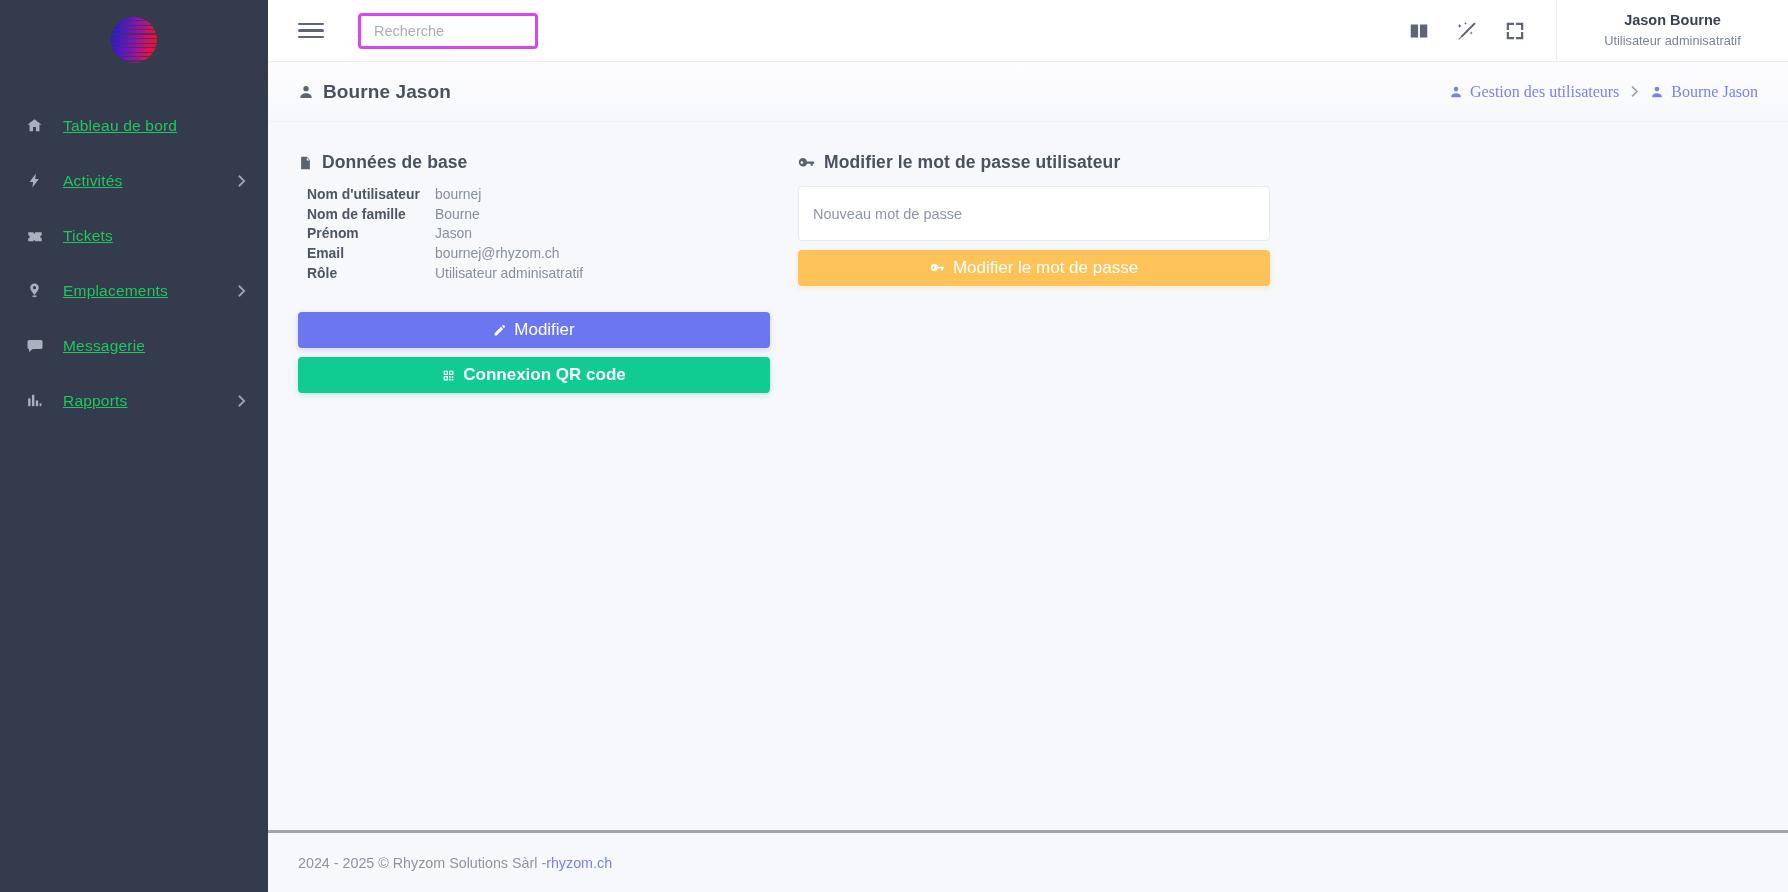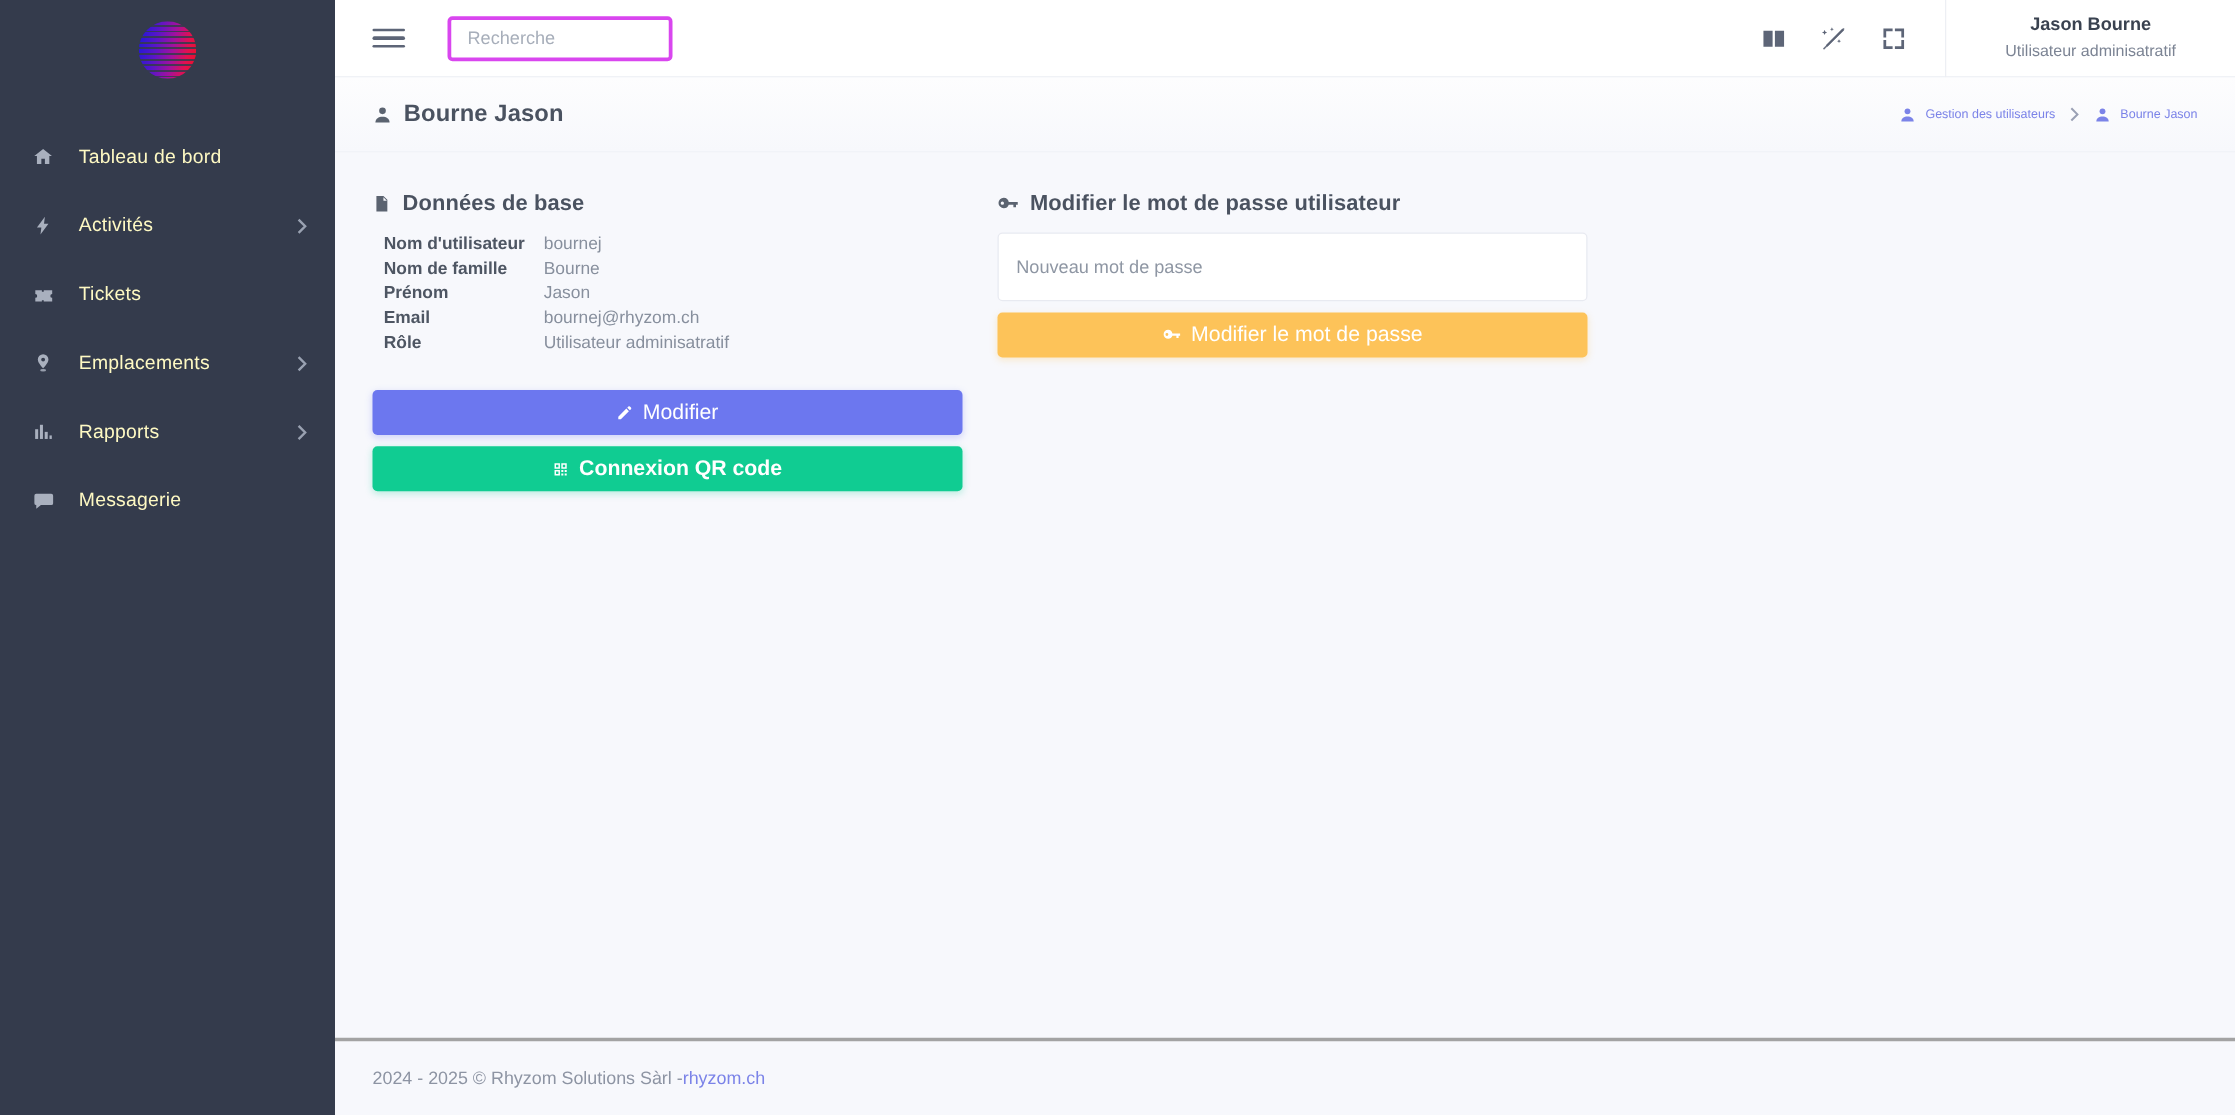--- a/index.html
+++ b/index.html
@@ -34,22 +34,22 @@
     height: 55px; display: flex; align-items: center;
     padding: 0 22px 0 26px; cursor: pointer;
     color: #a9b0be;
   }
   .nav-ico {
     width: 28px; min-width: 28px; display: flex; align-items: center;
     justify-content: flex-start; color: #a9b0be;
   }
   .nav-ico svg { fill: #a9b0be; display:block; }
   .nav-label {
-    font-size: 15.5px; color: #fef9c3; letter-spacing: .2px;
-    flex: 1; padding-left: 9px;
+    font-size: 15.5px; color: #22c55e; letter-spacing: .2px;
+    flex: 1; padding-left: 9px; text-decoration: underline;
   }
   .nav-chev { color: #8c94a4; font-size: 13px; line-height: 1; }
   .nav-chev svg { stroke: #99a1b1; fill: none; stroke-width: 2.2; display:block; }
 
   
   .right { flex: 1; display: flex; flex-direction: column; min-width: 0; background: #f7f8fc; }
 
   .topbar {
     height: 62px; min-height: 62px; background: #ffffff;
     display: flex; align-items: center; padding: 0 0 0 30px;
@@ -85,21 +85,21 @@
     border-bottom: 1px solid #f0f1f6;
   }
   .page-title {
     display: flex; align-items: center; gap: 9px;
     font-size: 19px; font-weight: bold; color: #4a5260; letter-spacing: .1px;
   }
   .page-title svg { fill: #5b6370; display:block; }
   .crumbs { margin-left: auto; display: flex; align-items: center; gap: 11px; }
   .crumb {
     display: flex; align-items: center; gap: 7px;
-    font-size: 10px; color: #7b83e8; cursor: pointer;
+    font-size: 16px; color: #7b83e8; cursor: pointer; font-family: Liberation Serif, serif;
   }
   .crumb svg { fill: #7b83e8; display:block; }
   .crumb-sep svg { stroke: #9aa0b4; fill: none; stroke-width: 2; display:block; }
 
   
   .content { flex: 1; background: #f7f8fc; padding: 30px 30px 0 30px; position: relative; }
   .cols { display: flex; gap: 28px; align-items: flex-start; }
   .col-left { width: 472px; }
   .col-right { width: 472px; }
 
@@ -196,42 +196,42 @@
         <span class="nav-label">Emplacements</span>
         <span class="nav-chev">
           <svg width="9" height="14" viewBox="0 0 10 16">
               <polyline points="2,2 8,8 2,14"></polyline>
             </svg>
         </span>
       </div>
 
       <div class="nav-item">
         <span class="nav-ico">
+          <svg width="18" height="18" viewBox="0 0 24 24">
+              <path d="M4 4h16a2 2 0 0 1 2 2v8a2 2 0 0 1-2 2H9l-5 4v-4a2 2 0 0 1-2-2V6a2 2 0 0 1 2-2z"></path>
+            </svg>
+        </span>
+        <span class="nav-label">Messagerie</span>
+      </div>
+
+      <div class="nav-item">
+        <span class="nav-ico">
           <svg width="17" height="17" viewBox="0 0 24 24">
               <rect x="3" y="9" width="3.4" height="11"></rect>
               <rect x="8.4" y="4" width="3.4" height="16"></rect>
               <rect x="13.8" y="12" width="3.4" height="8"></rect>
               <rect x="19.2" y="16" width="2.6" height="4"></rect>
             </svg>
         </span>
         <span class="nav-label">Rapports</span>
         <span class="nav-chev">
           <svg width="9" height="14" viewBox="0 0 10 16">
               <polyline points="2,2 8,8 2,14"></polyline>
             </svg>
         </span>
-      </div>
-
-      <div class="nav-item">
-        <span class="nav-ico">
-          <svg width="18" height="18" viewBox="0 0 24 24">
-              <path d="M4 4h16a2 2 0 0 1 2 2v8a2 2 0 0 1-2 2H9l-5 4v-4a2 2 0 0 1-2-2V6a2 2 0 0 1 2-2z"></path>
-            </svg>
-        </span>
-        <span class="nav-label">Messagerie</span>
       </div>
 
     </nav>
   </aside>
 
   <div class="right">
 
     <header class="topbar">
       <div class="burger">
         <span></span>

